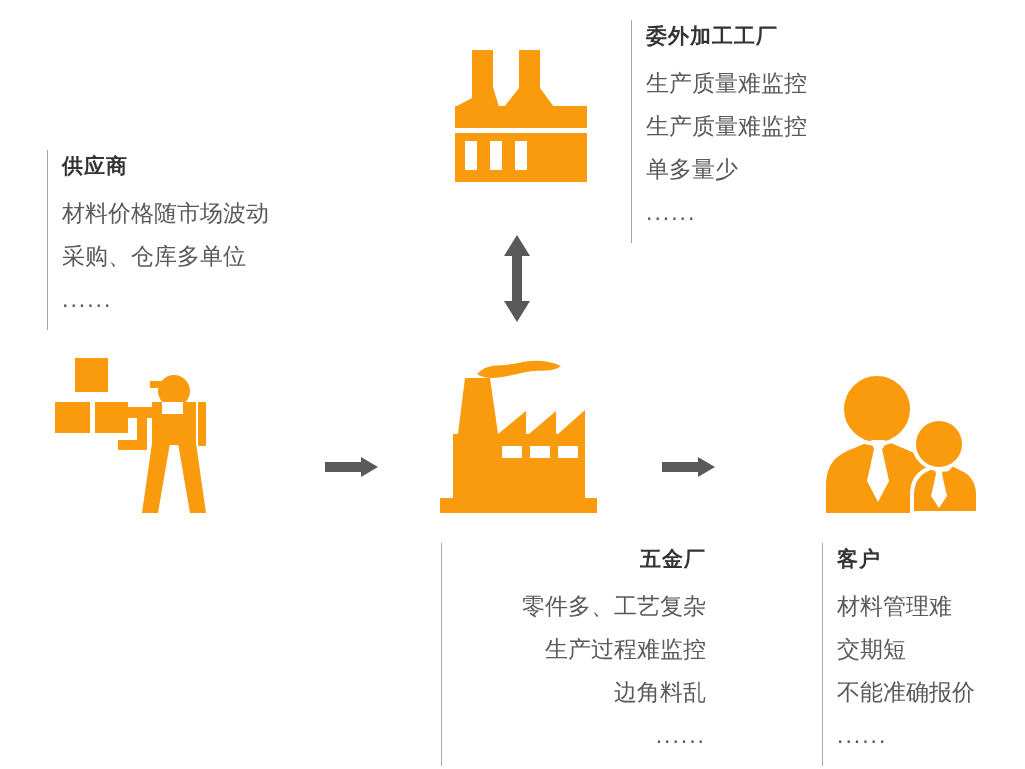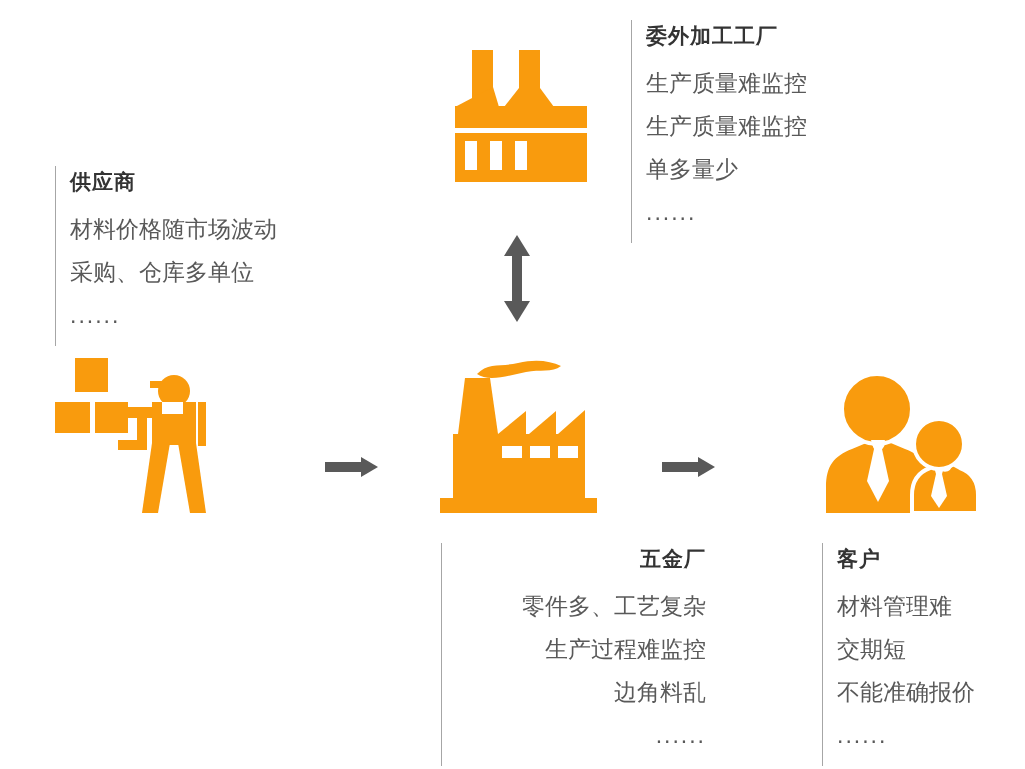--- a/index.html
+++ b/index.html
@@ -62,21 +62,21 @@
   </div>
 
   <div class="tb" style="left:631px; top:20px; width:250px;">
     <h2>委外加工工厂</h2>
     <p>生产质量难监控</p>
     <p>生产质量难监控</p>
     <p>单多量少</p>
     <p class="dots">......</p>
   </div>
 
-  <div class="tb" style="left:55px; top:150px; width:260px;margin-top:16px;">
+  <div class="tb" style="left:47px; top:150px; width:260px;">
     <h2>供应商</h2>
     <p>材料价格随市场波动</p>
     <p>采购、仓库多单位</p>
     <p class="dots">......</p>
   </div>
 
   <div class="ic arrow" style="left:504px; top:235px; width:26px; height:87px;">
     <svg viewBox="0 0 26 87" xmlns="http://www.w3.org/2000/svg">
       <g fill="currentColor">
         <polygon points="13,0 26,21 0,21"></polygon>

